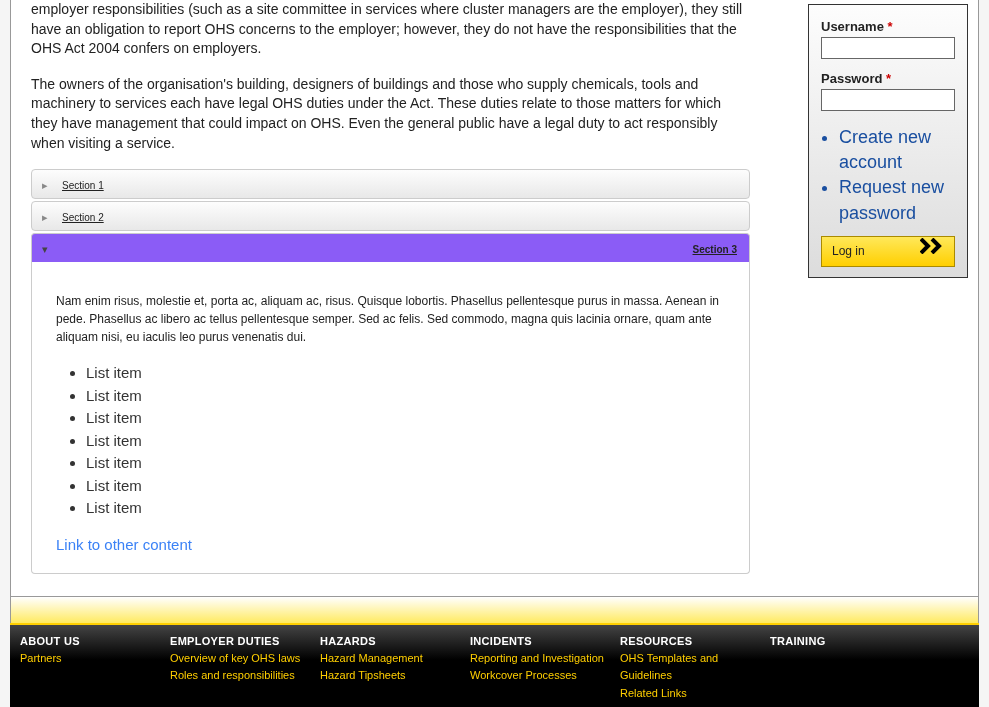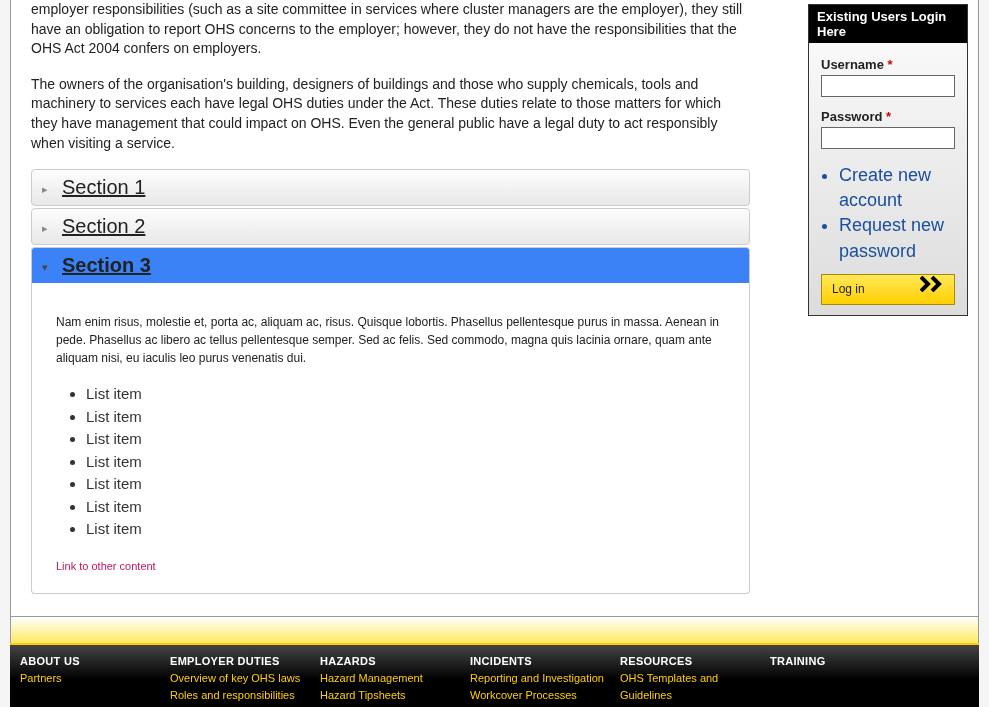--- a/index.html
+++ b/index.html
@@ -12,34 +12,34 @@
 
 .accordion-item { margin-bottom: 2px; }
 .accordion-header {
   background: linear-gradient(#fdfdfd, #e8e8e8);
   border: 1px solid #ccc;
   border-radius: 4px;
   padding: 6px 12px 6px 30px;
   position: relative;
   cursor: pointer;
 }
-.accordion-header .title { text-decoration: underline; color: #222; font-size: 20px; }
-.accordion-header.expanded { background: #3b82f6; border-bottom: none; border-radius: 4px 4px 0 0; }
+.accordion-header .title { text-decoration: underline; color: #222; font-size: 10px; }
+.accordion-header.expanded { background: #8b5cf6; border-bottom: none; border-radius: 4px 4px 0 0; text-align: right; }
 .accordion-header.expanded .title { font-weight: bold; }
 .accordion-icon { position: absolute; left: 10px; top: 50%; transform: translateY(-50%); }
 .accordion-icon.collapsed::before { content: "▸"; color: #888; font-size: 11px; }
 .accordion-icon.expanded::before { content: "▾"; color: #444; font-size: 11px; }
 .accordion-body {
   border: 1px solid #ccc; border-top: none; border-radius: 0 0 4px 4px;
   padding: 30px 24px 20px 24px;
 }
 .accordion-body p { font-size: 12px; line-height: 1.5; }
 .accordion-body ul { margin: 10px 0 16px 30px; }
 .accordion-body li { font-size: 15px; line-height: 1.5; }
-.accordion-body a.content-link { color: #be185d; text-decoration: none; font-size: 11px; }
+.accordion-body a.content-link { color: #3b82f6; text-decoration: none; font-size: 15px; }
 
 .login-box { border: 1px solid #333; background: linear-gradient(#fdfdfd, #dcdcdc); margin-top: 4px; }
 .login-title { background: #000; color: #fff; font-weight: bold; padding: 4px 8px; font-size: 13px; }
 .login-body { padding: 10px 12px 10px 12px; }
 .field-label { font-weight: bold; font-size: 13px; color: #222; margin-top: 4px; display:block;}
 .req { color: #c00; }
 .field-input { width: 100%; height: 22px; border: 1px solid #666; margin: 3px 0 8px 0; padding: 2px 4px; font-size: 13px; }
 .login-links { margin: 6px 0 10px 18px; }
 .login-links li { font-size: 18px; color: #1a4fa0; line-height: 1.4; list-style: disc; }
 .login-links a { color: #1a4fa0; text-decoration: none; }
@@ -93,21 +93,20 @@
           <li>List item</li>
           <li>List item</li>
         </ul>
         <a href="#" class="content-link">Link to other content</a>
       </div>
     </div>
   </div>
 
   <div class="sidebar">
     <div class="login-box">
-      <div class="login-title">Existing Users Login Here</div>
       <div class="login-body">
         <label class="field-label">
           <span>Username</span> <span class="req">*</span>
         </label>
         <input class="field-input" type="text" style="">
         <label class="field-label">
           <span>Password</span> <span class="req">*</span>
         </label>
         <input class="field-input" type="password" style="">
         <ul class="login-links">

